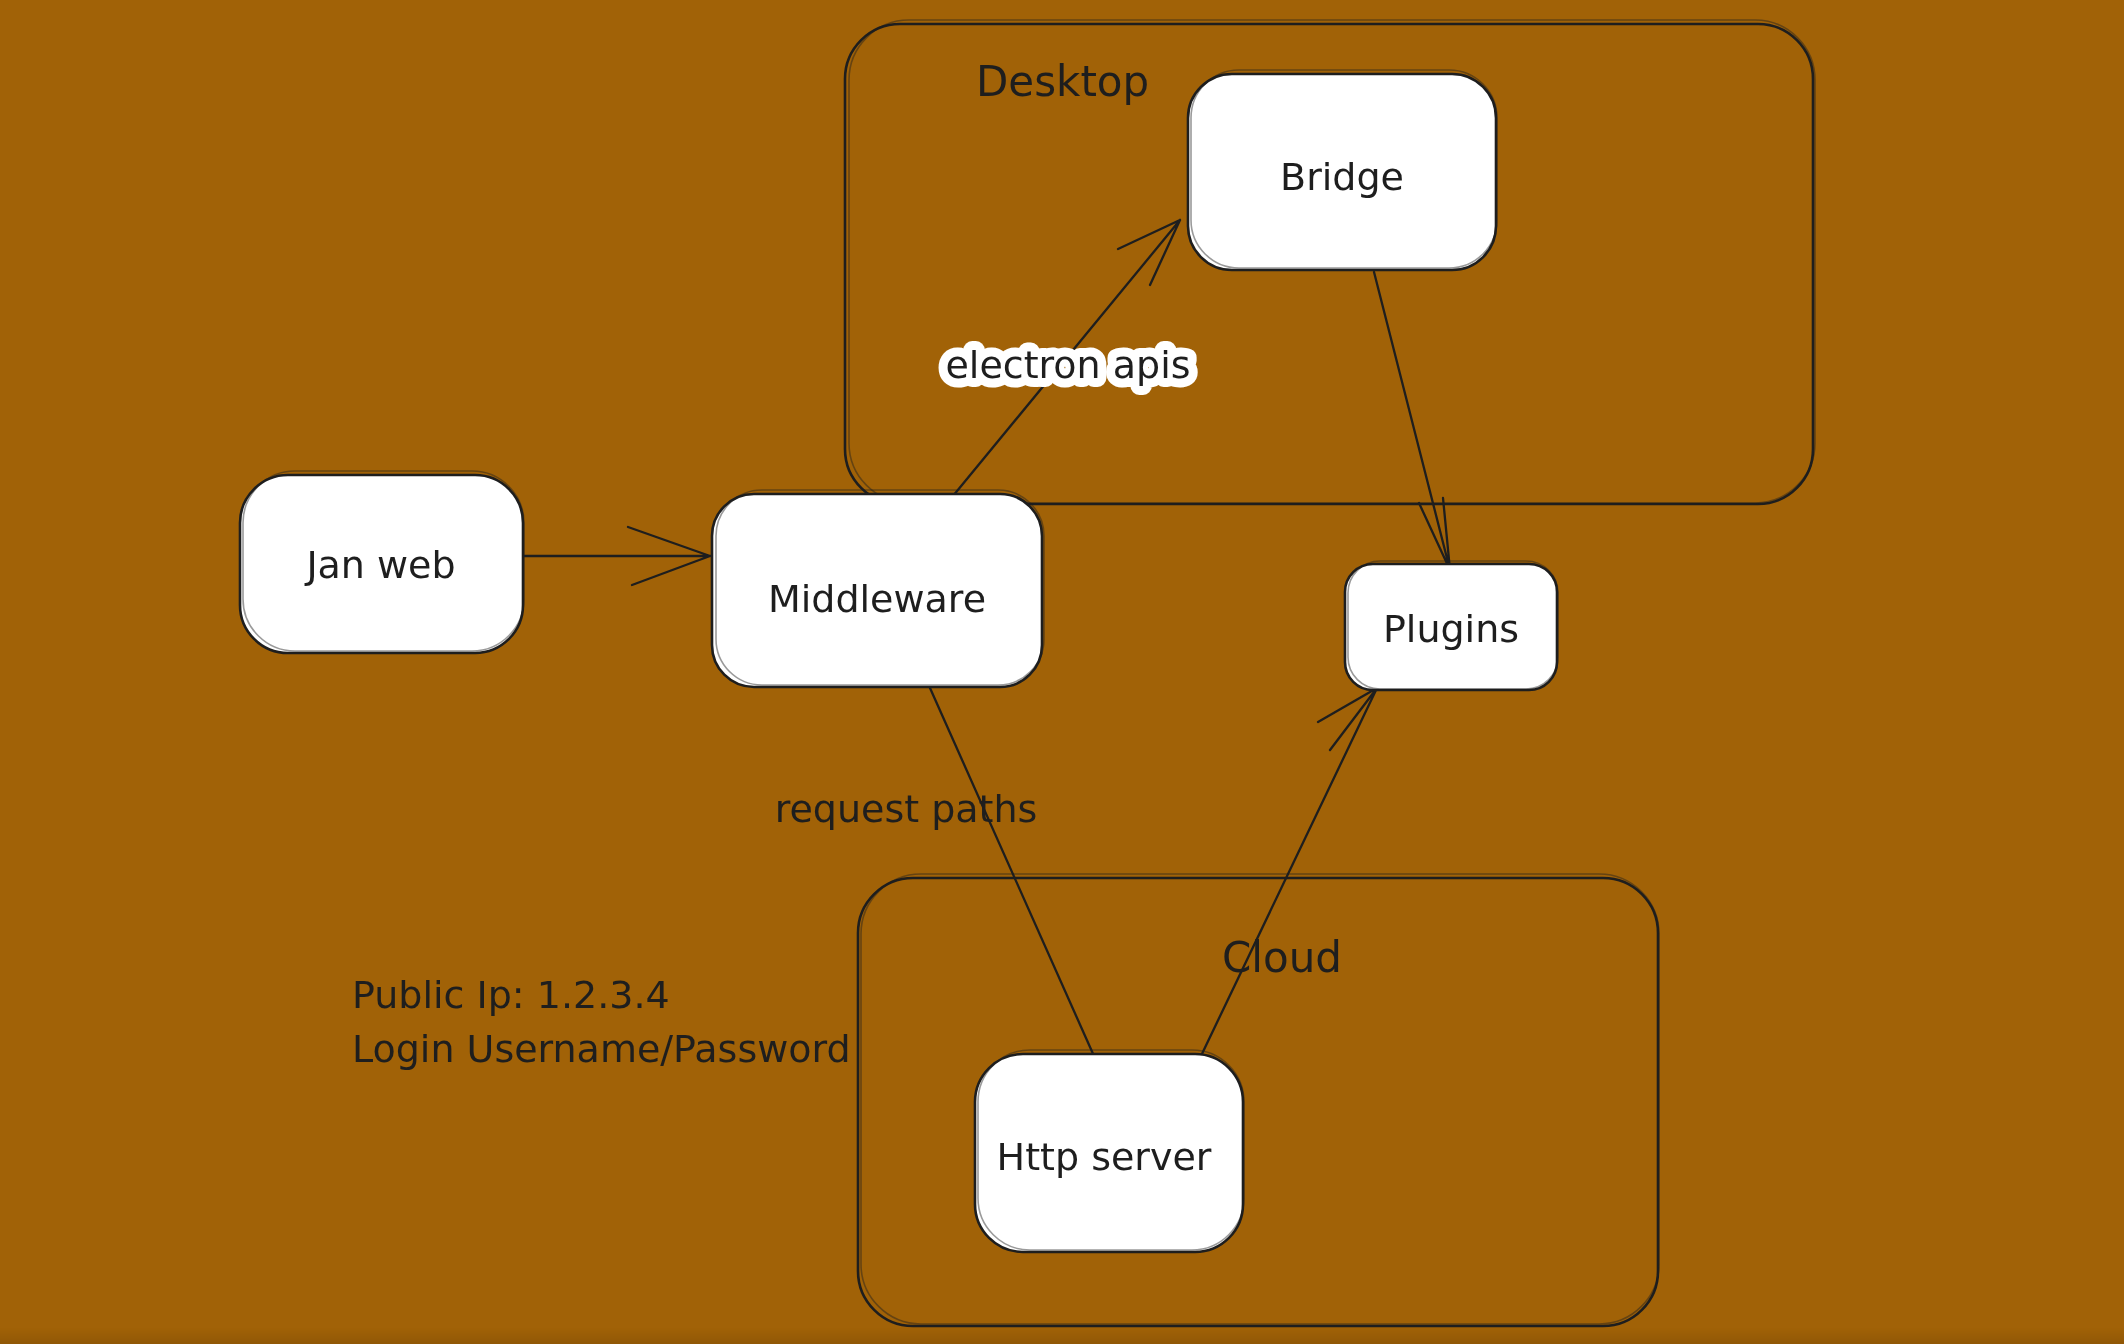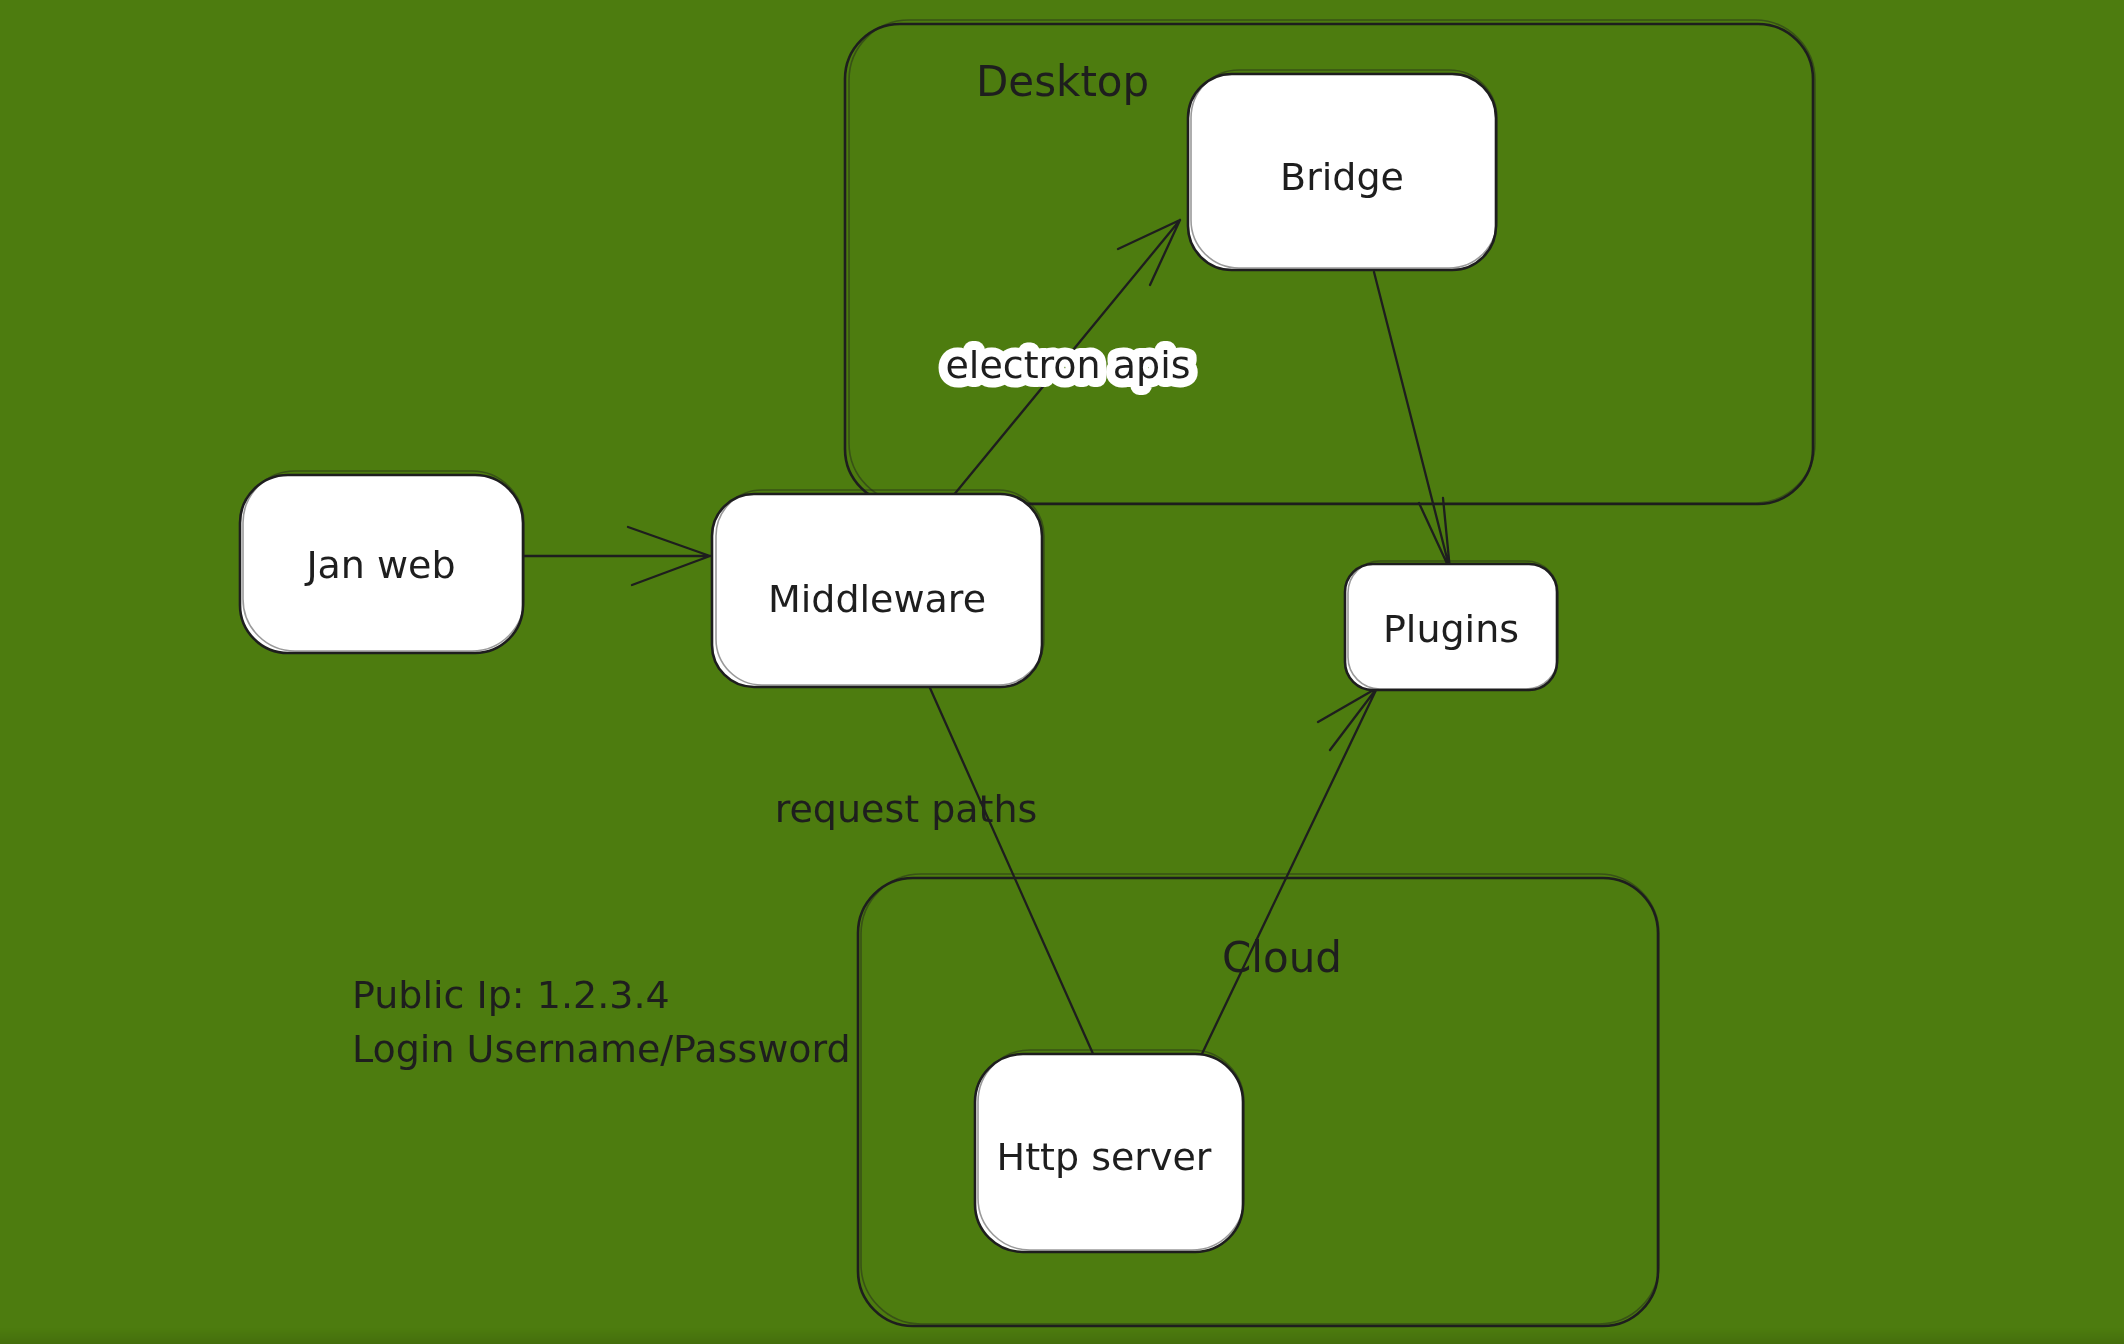--- a/index.html
+++ b/index.html
@@ -6,21 +6,21 @@
     margin: 0;
     padding: 0;
     width: 100%;
     height: 100%;
     background: #ffffff;
     overflow: hidden;
   }
   .canvas-wrap {
     position: fixed;
     inset: 0;
-    background: #4d7c0f;
+    background: #a16207;
   }
   svg.diagram {
     display: block;
     width: 100%;
     height: 100%;
   }
   .shape {
     fill: #ffffff;
     stroke: #1e1e1e;
     stroke-width: 2.6;

